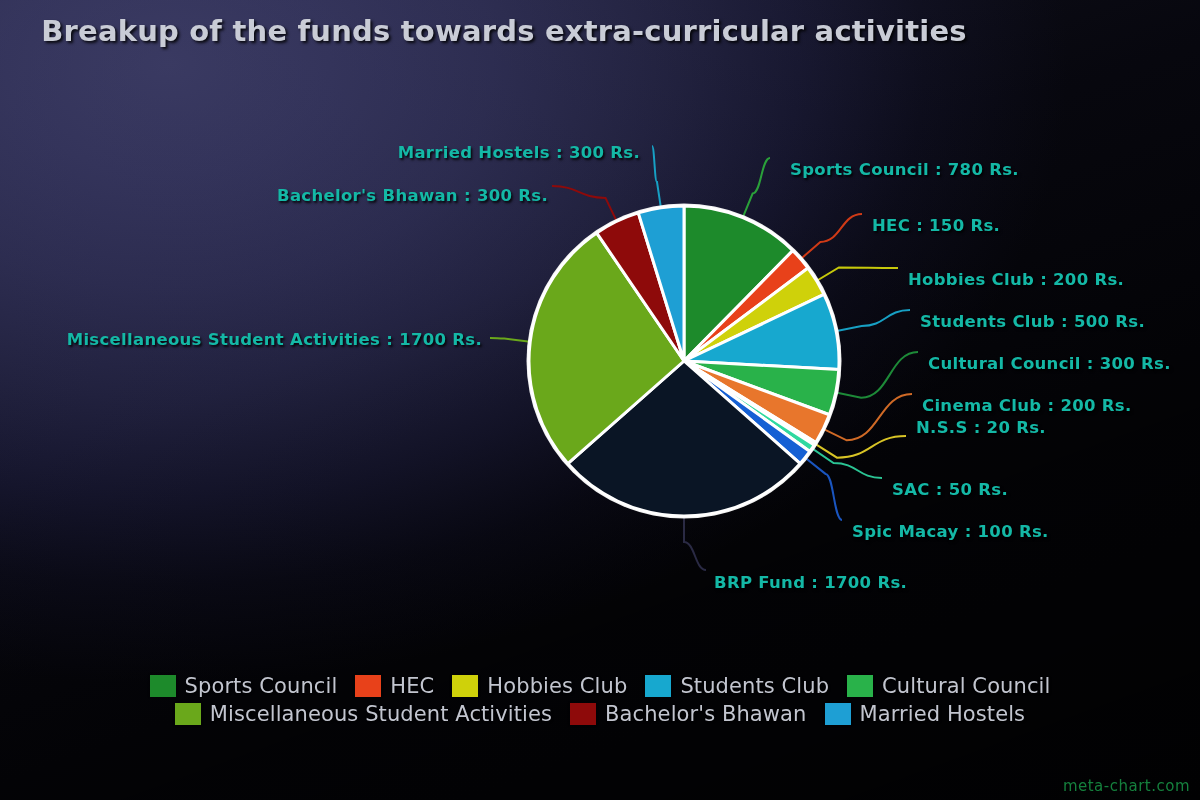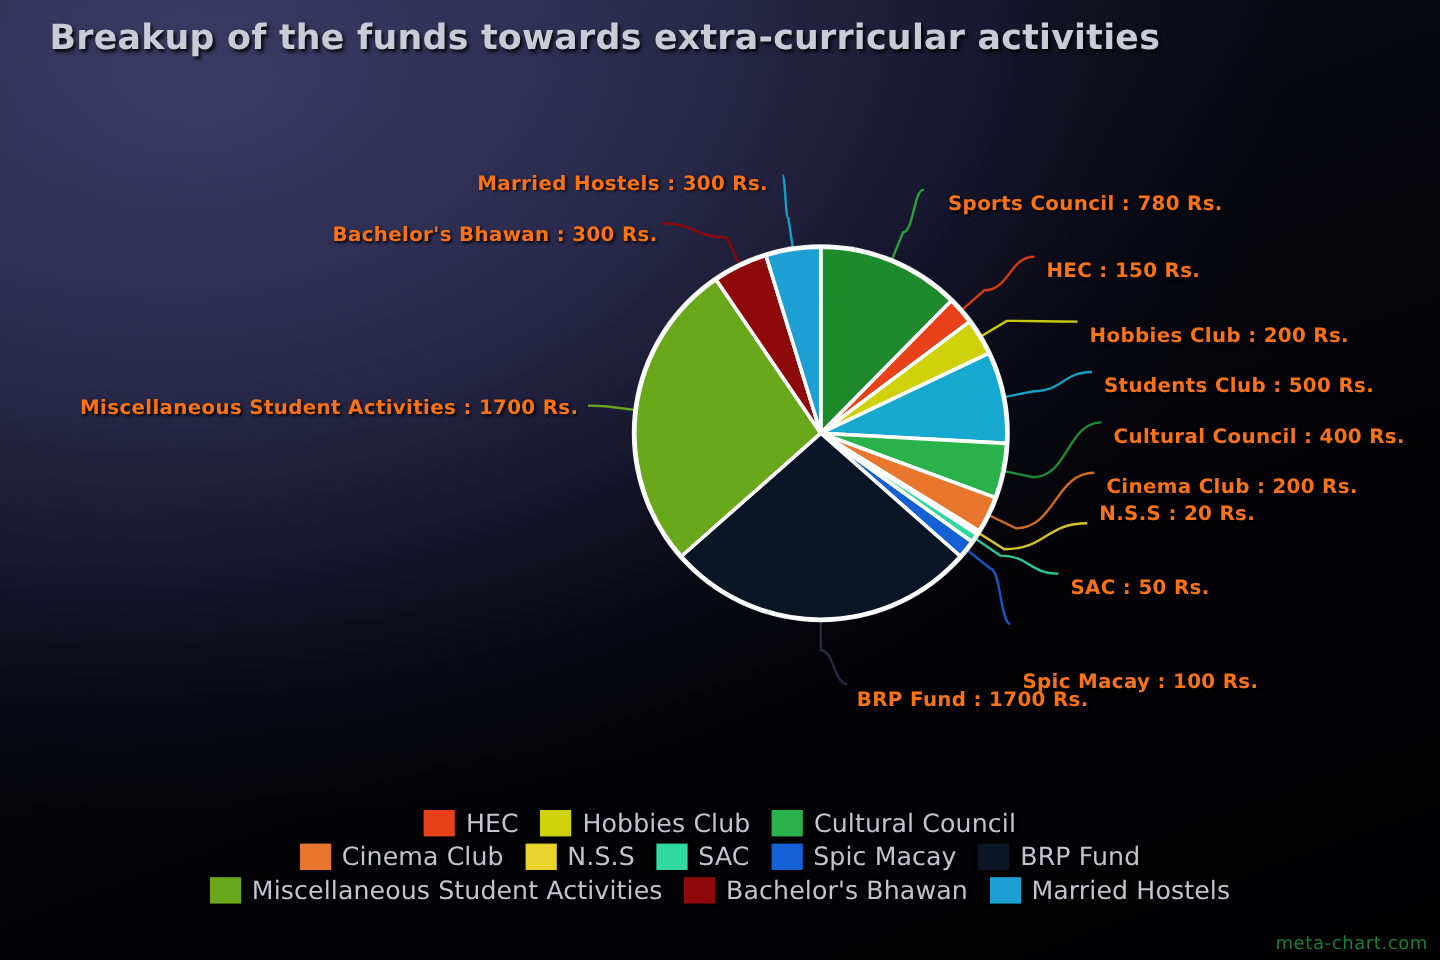--- a/index.html
+++ b/index.html
@@ -22,21 +22,21 @@
   #title{
     position:absolute;left:0;top:14px;width:1008px;text-align:center;
     font-size:29px;font-weight:bold;color:#c9ccd6;
     letter-spacing:0.2px;
     text-shadow:2px 2px 3px rgba(0,0,0,0.85);
     white-space:nowrap;
   }
 
   .callout{
     position:absolute;
-    font-size:16.5px;font-weight:bold;color:#f97316;
+    font-size:16.5px;font-weight:bold;color:#14b8a6;
     text-shadow:1.5px 1.5px 2.5px rgba(0,0,0,0.9);
     white-space:nowrap;letter-spacing:0.3px;
   }
   .callout.r{text-align:left;}
   .callout.l{text-align:right;}
 
   #legend{
     position:absolute;left:0;top:672px;width:1200px;
   }
   .legend-row{
@@ -101,62 +101,48 @@
 </svg>
 
 <div class="callout l" style="left:0px;top:143px;width:640px;">Married Hostels : 300 Rs.</div>
 <div class="callout l" style="left:0px;top:186px;width:548px;">Bachelor's Bhawan : 300 Rs.</div>
 <div class="callout l" style="left:0px;top:330px;width:482px;">Miscellaneous Student Activities : 1700 Rs.</div>
 
 <div class="callout r" style="left:790px;top:160px;">Sports Council : 780 Rs.</div>
 <div class="callout r" style="left:872px;top:216px;">HEC : 150 Rs.</div>
 <div class="callout r" style="left:908px;top:270px;">Hobbies Club : 200 Rs.</div>
 <div class="callout r" style="left:920px;top:312px;">Students Club : 500 Rs.</div>
-<div class="callout r" style="left:928px;top:354px;">Cultural Council : 400 Rs.</div>
+<div class="callout r" style="left:928px;top:354px;">Cultural Council : 300 Rs.</div>
 <div class="callout r" style="left:922px;top:396px;">Cinema Club : 200 Rs.</div>
 <div class="callout r" style="left:916px;top:418px;">N.S.S : 20 Rs.</div>
 <div class="callout r" style="left:892px;top:480px;">SAC : 50 Rs.</div>
-<div class="callout r" style="left:852px;top:522px;margin-top:36px;">Spic Macay : 100 Rs.</div>
+<div class="callout r" style="left:852px;top:522px;">Spic Macay : 100 Rs.</div>
 <div class="callout r" style="left:714px;top:573px;">BRP Fund : 1700 Rs.</div>
 
 <div id="legend">
     <div class="legend-row">
+      <div class="legend-item">
+        <span class="swatch" style="background: rgb(29, 138, 43);"></span>
+        <span class="legend-label">Sports Council</span>
+      </div>
       <div class="legend-item">
         <span class="swatch" style="background: rgb(232, 65, 26);"></span>
         <span class="legend-label">HEC</span>
       </div>
       <div class="legend-item">
         <span class="swatch" style="background: rgb(207, 209, 10);"></span>
         <span class="legend-label">Hobbies Club</span>
       </div>
       <div class="legend-item">
+        <span class="swatch" style="background: rgb(23, 168, 207);"></span>
+        <span class="legend-label">Students Club</span>
+      </div>
+      <div class="legend-item">
         <span class="swatch" style="background: rgb(41, 178, 74);"></span>
         <span class="legend-label">Cultural Council</span>
-      </div>
-    </div>
-    <div class="legend-row">
-      <div class="legend-item">
-        <span class="swatch" style="background: rgb(232, 118, 44);"></span>
-        <span class="legend-label">Cinema Club</span>
-      </div>
-      <div class="legend-item">
-        <span class="swatch" style="background: rgb(232, 212, 44);"></span>
-        <span class="legend-label">N.S.S</span>
-      </div>
-      <div class="legend-item">
-        <span class="swatch" style="background: rgb(47, 217, 160);"></span>
-        <span class="legend-label">SAC</span>
-      </div>
-      <div class="legend-item">
-        <span class="swatch" style="background: rgb(21, 96, 212);"></span>
-        <span class="legend-label">Spic Macay</span>
-      </div>
-      <div class="legend-item">
-        <span class="swatch" style="background: rgb(10, 21, 37);"></span>
-        <span class="legend-label">BRP Fund</span>
       </div>
     </div>
     <div class="legend-row">
       <div class="legend-item">
         <span class="swatch" style="background: rgb(106, 168, 27);"></span>
         <span class="legend-label">Miscellaneous Student Activities</span>
       </div>
       <div class="legend-item">
         <span class="swatch" style="background: rgb(142, 10, 10);"></span>
         <span class="legend-label">Bachelor's Bhawan</span>

